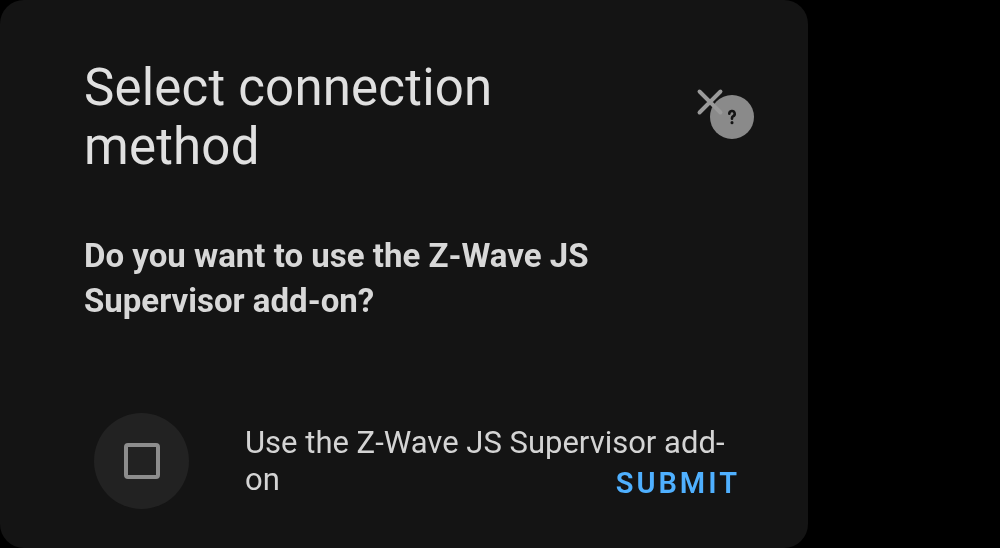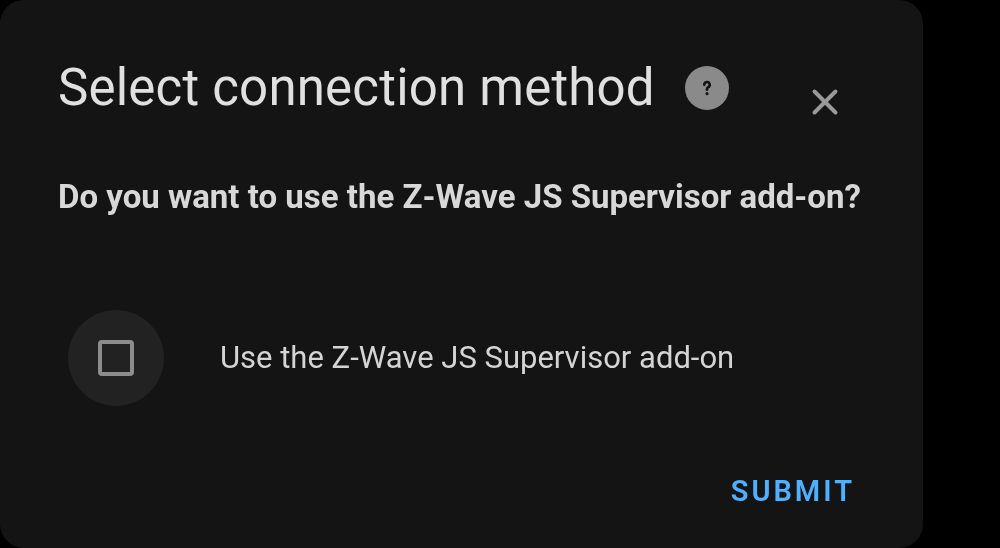--- a/index.html
+++ b/index.html
@@ -8,25 +8,25 @@
       box-sizing: border-box;
     }
     body {
       width: 1000px;
       height: 548px;
       background: #000;
       font-family: -apple-system, BlinkMacSystemFont, "Segoe UI", Roboto, Helvetica, Arial, sans-serif;
       overflow: hidden;
     }
     .dialog {
-      width: 923px;
+      width: 808px;
       height: 548px;
       background: #141414;
       border-radius: 24px;
-      padding: 58px 54px 40px 58px;
+      padding: 58px 54px 40px 84px;
       position: relative;
       color: #e0e0e0;
     }
     .dialog-header {
       display: flex;
       align-items: center;
       gap: 24px;
     }
     .dialog-title {
       font-size: 51px;
@@ -70,21 +70,20 @@
       font-size: 33px;
       font-weight: 700;
       color: #d8d8d8;
       line-height: 1.35;
     }
     .checkbox-row {
       margin-top: 90px;
       display: flex;
       align-items: center;
       gap: 56px;
-      text-align: center;
     }
     .checkbox-ripple {
       width: 96px;
       height: 96px;
       border-radius: 50%;
       background: #222222;
       display: flex;
       align-items: center;
       justify-content: center;
       cursor: pointer;
@@ -99,21 +98,21 @@
     }
     .checkbox-label {
       font-size: 31px;
       font-weight: 400;
       color: #d4d4d4;
       cursor: pointer;
     }
     .dialog-actions {
       position: absolute;
       right: 60px;
-      bottom: 28px;
+      bottom: 36px;
     }
     .submit-button {
       background: transparent;
       border: none;
       color: #4fb0ff;
       font-size: 29px;
       font-weight: 600;
       letter-spacing: 3px;
       cursor: pointer;
       padding: 12px 8px;

